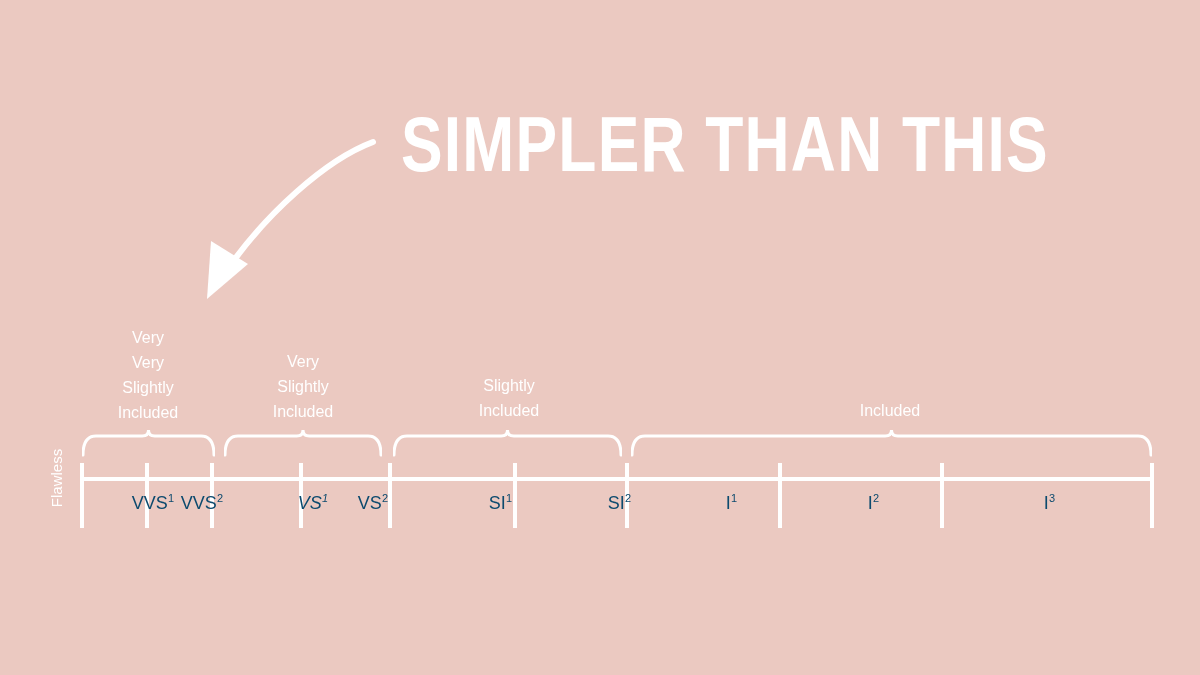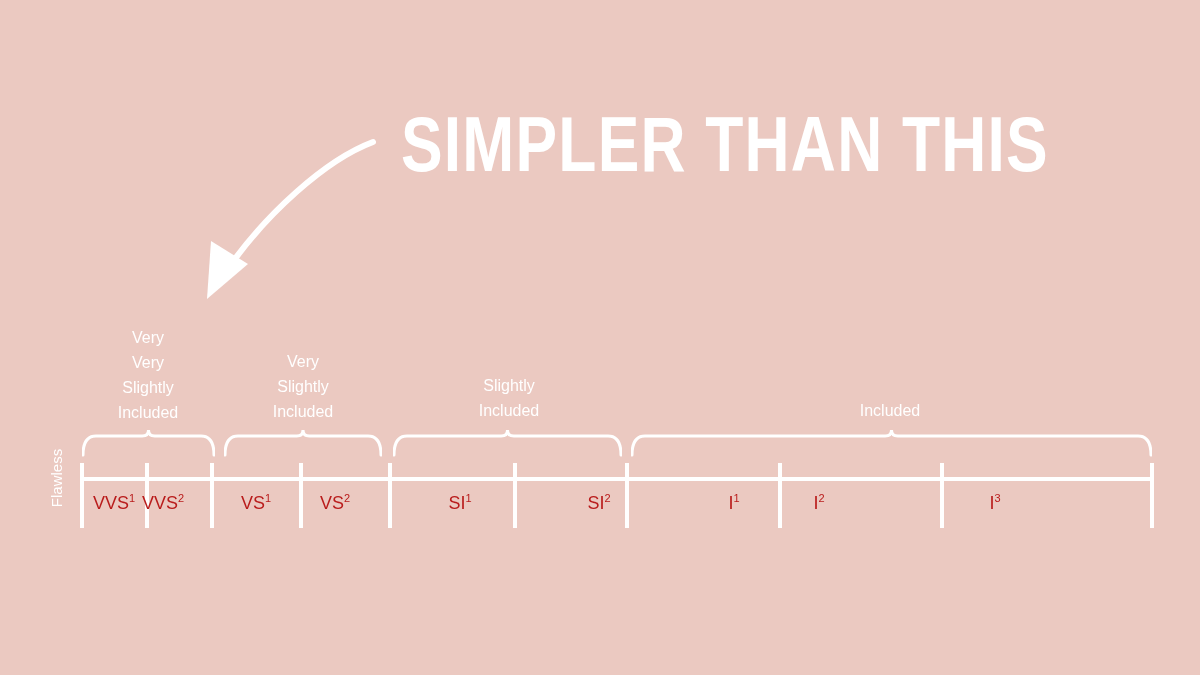--- a/index.html
+++ b/index.html
@@ -64,24 +64,24 @@
   .tick {
     position: absolute;
     top: 463px;
     width: 4px;
     height: 65px;
     background: #ffffff;
   }
   .grade-label {
     position: absolute;
     top: 492px;
-    color: #b91c1c;
+    color: #0c4a6e;
     font-size: 18px;
     line-height: 22px;
-    text-align: center;
+    text-align: right;
     white-space: nowrap;
   }
   .grade-label sup {
     font-size: 11px;
     line-height: 0;
     vertical-align: super;
   }
 
   #flawless-label {
     position: absolute;
@@ -134,25 +134,25 @@
         <div class="tick" style="left: 388px;"></div>
         <div class="tick" style="left: 513px;"></div>
         <div class="tick" style="left: 625px;"></div>
         <div class="tick" style="left: 778px;"></div>
         <div class="tick" style="left: 940px;"></div>
         <div class="tick" style="left: 1150px;"></div>
       </div>
     <div id="grade-labels">
         <div class="grade-label" style="left: 54px; width: 120px;">VVS<sup>1</sup></div>
         <div class="grade-label" style="left: 103px; width: 120px;">VVS<sup>2</sup></div>
-        <div class="grade-label" style="left: 196px; width: 120px;">VS<sup>1</sup></div>
-        <div class="grade-label" style="left: 275px; width: 120px;">VS<sup>2</sup></div>
-        <div class="grade-label" style="left: 400px; width: 120px;">SI<sup>1</sup></div>
-        <div class="grade-label" style="left: 539px; width: 120px;">SI<sup>2</sup></div>
-        <div class="grade-label" style="left: 674px; width: 120px;">I<sup>1</sup></div>
+        <div class="grade-label" style="left: 208px; width: 120px; font-style: italic;">VS<sup>1</sup></div>
+        <div class="grade-label" style="left: 268px; width: 120px;">VS<sup>2</sup></div>
+        <div class="grade-label" style="left: 392px; width: 120px;">SI<sup>1</sup></div>
+        <div class="grade-label" style="left: 511px; width: 120px;">SI<sup>2</sup></div>
+        <div class="grade-label" style="left: 617px; width: 120px;">I<sup>1</sup></div>
         <div class="grade-label" style="left: 759px; width: 120px;">I<sup>2</sup></div>
         <div class="grade-label" style="left: 935px; width: 120px;">I<sup>3</sup></div>
       </div>
     <div id="braces">
         <svg class="brace-svg" viewBox="0 0 133 30" preserveAspectRatio="none" style="left: 82px; width: 133px;">
           <path d="M 1 27 Q 1 8 14 8 L 60.2 8 Q 66.5 8 66.5 2 Q 66.5 8 72.8 8 L 119 8 Q 132 8 132 27" fill="none" stroke="#ffffff" stroke-width="3" stroke-linecap="round" vector-effect="non-scaling-stroke"></path>
         </svg>
         <svg class="brace-svg" viewBox="0 0 158 30" preserveAspectRatio="none" style="left: 224px; width: 158px;">
           <path d="M 1 27 Q 1 8 14 8 L 72.7 8 Q 79 8 79 2 Q 79 8 85.3 8 L 144 8 Q 157 8 157 27" fill="none" stroke="#ffffff" stroke-width="3" stroke-linecap="round" vector-effect="non-scaling-stroke"></path>
         </svg>

